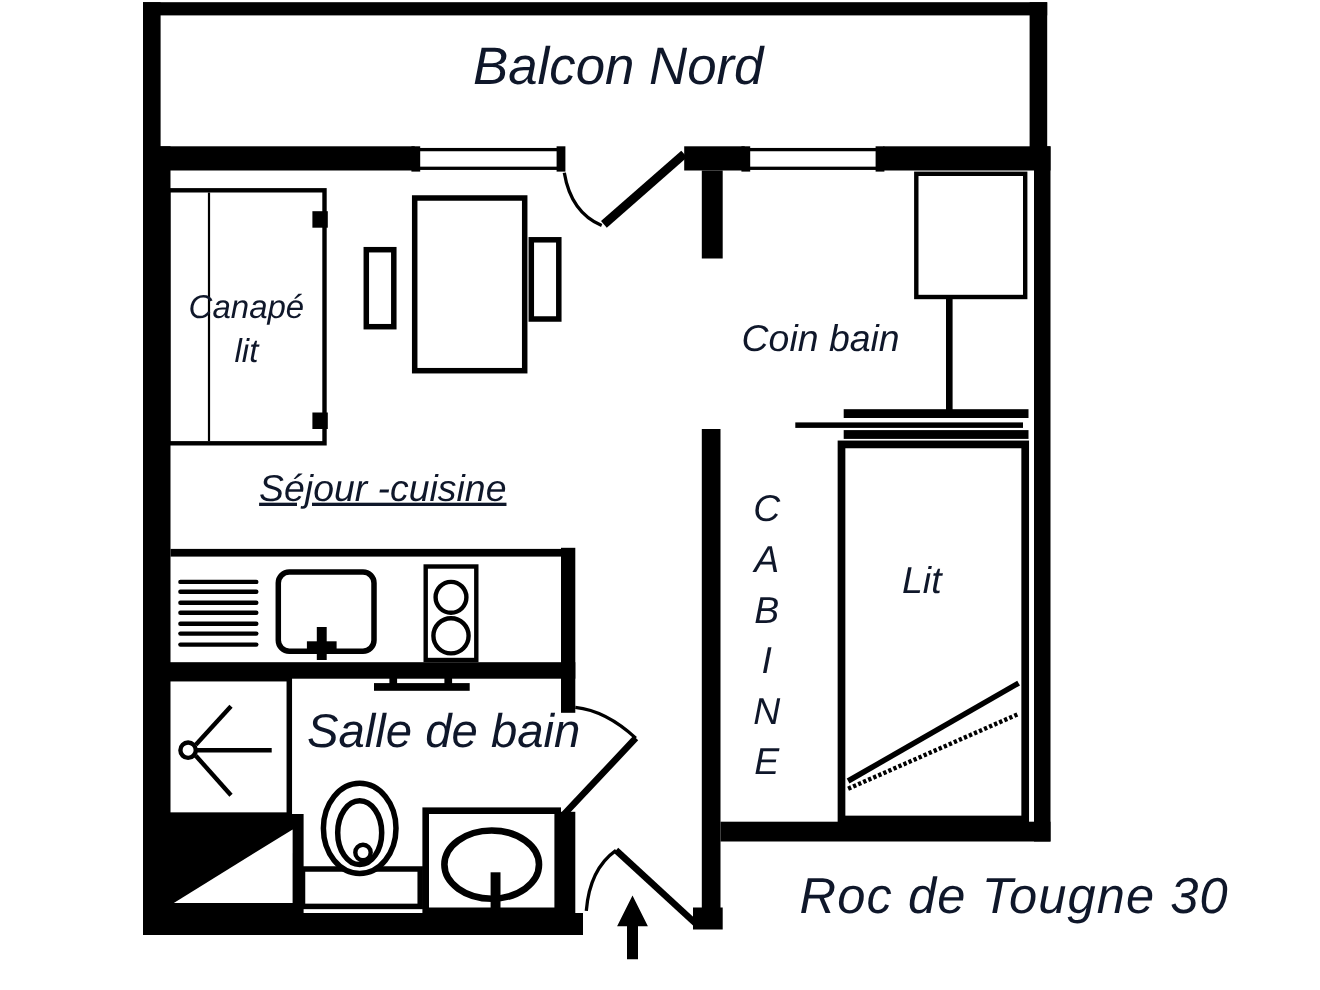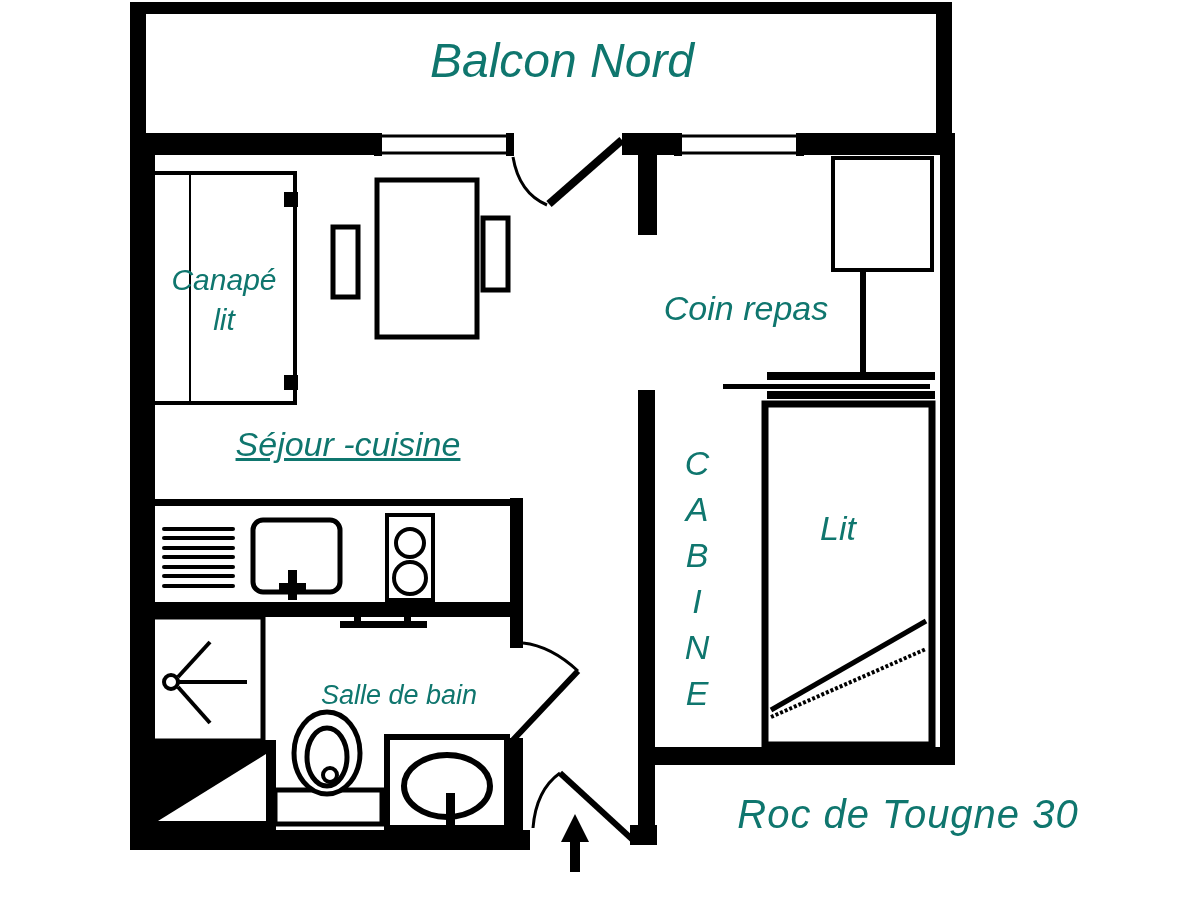--- a/index.html
+++ b/index.html
@@ -2,32 +2,32 @@
 <html><head>
 <meta charset="utf-8">
 <style>
   html,body{margin:0;padding:0;background:#ffffff;}
   #canvas{
     position:relative;width:1200px;height:900px;background:#ffffff;
     font-family:"Liberation Sans",sans-serif;overflow:hidden;
   }
   #plan-svg{position:absolute;left:0;top:0;width:1200px;height:900px;}
   .lbl{
-    position:absolute;font-style:italic;color:#0f766e;
+    position:absolute;font-style:italic;color:#0f172a;
     text-align:center;white-space:nowrap;
     font-family:"Liberation Sans",sans-serif;
   }
   .lbl-balcony{left:362px;top:31px;width:400px;font-size:48px;line-height:60px;}
   .lbl-sofa{left:153px;top:260px;width:142px;font-size:30px;line-height:40px;}
   .lbl-living{left:198px;top:425px;width:300px;font-size:34px;line-height:38px;text-decoration:underline;}
   .lbl-dining{left:646px;top:289px;width:200px;font-size:34px;line-height:38px;}
   .lbl-cabin{left:667px;top:440px;width:60px;font-size:34px;line-height:46px;}
   .lbl-bunk{left:738px;top:508px;width:200px;font-size:34px;line-height:40px;}
-  .lbl-bath{left:279px;top:676px;width:240px;font-size:27px;line-height:38px;}
-  .lbl-title{left:658px;top:788px;width:500px;font-size:40px;line-height:52px;letter-spacing:1px;}
+  .lbl-bath{left:279px;top:646px;width:240px;font-size:43px;line-height:38px;}
+  .lbl-title{left:672px;top:788px;width:500px;font-size:46px;line-height:52px;letter-spacing:1px;}
 </style>
 </head>
 <body>
 
 <div id="canvas">
 
   <svg id="plan-svg" viewBox="0 0 1200 900">
 
     <g fill="#000000">
       <rect x="130" y="2" width="822" height="12"></rect>
@@ -133,21 +133,21 @@
 
   <div class="lbl lbl-balcony">Balcon Nord</div>
 
   <div class="lbl lbl-sofa">
     <div>Canapé</div>
     <div>lit</div>
   </div>
 
   <div class="lbl lbl-living">Séjour -cuisine</div>
 
-  <div class="lbl lbl-dining">Coin repas</div>
+  <div class="lbl lbl-dining">Coin bain</div>
 
   <div class="lbl lbl-cabin">
     <div>C</div>
     <div>A</div>
     <div>B</div>
     <div>I</div>
     <div>N</div>
     <div>E</div>
   </div>
 

